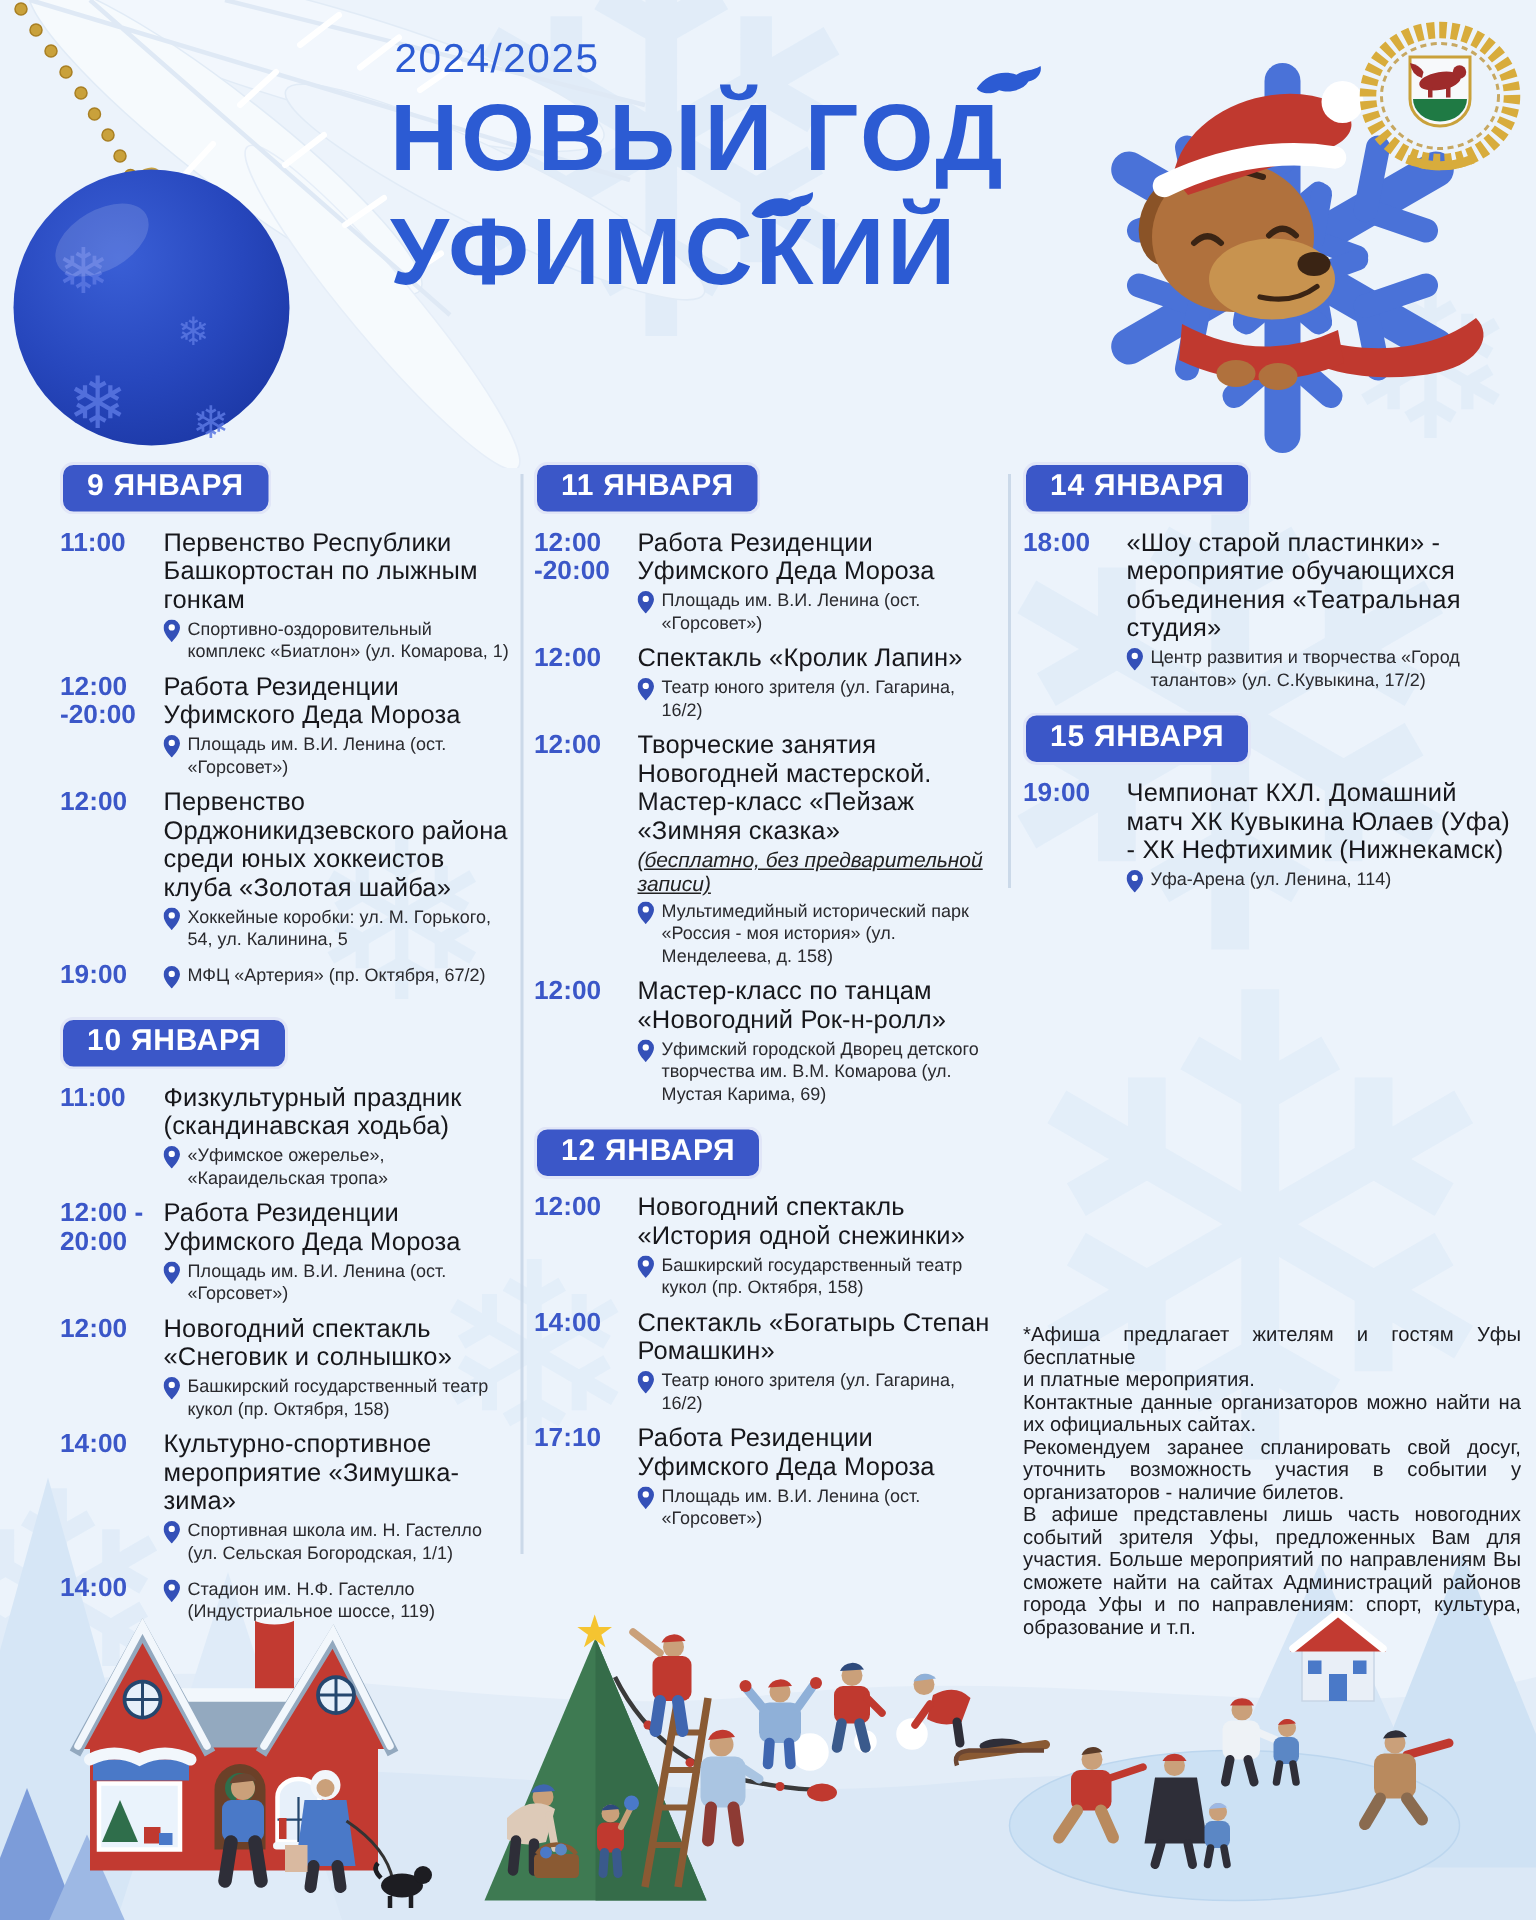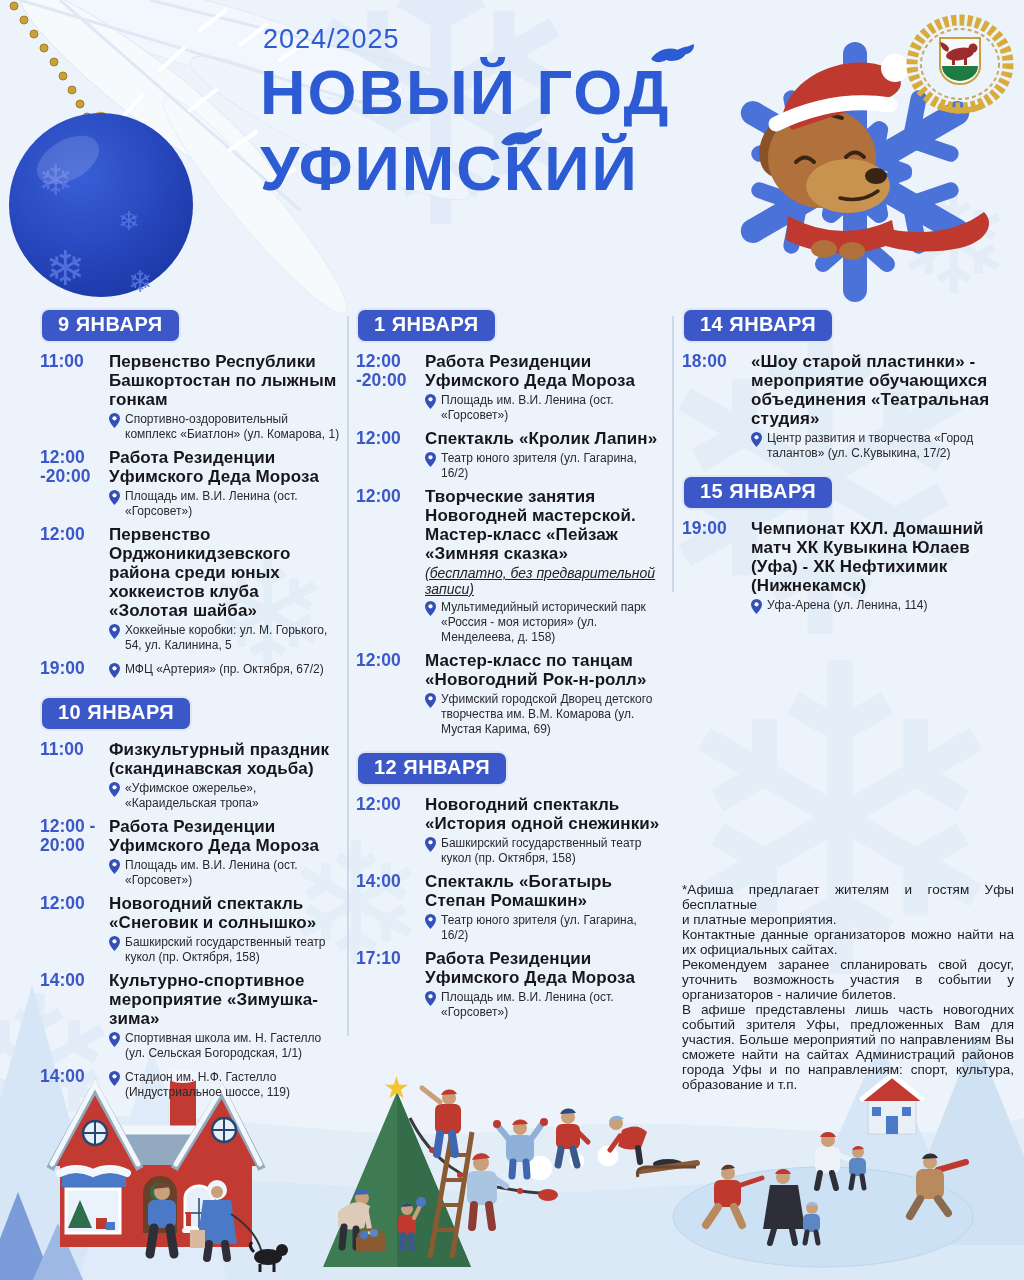--- a/index.html
+++ b/index.html
@@ -19,21 +19,21 @@
   #col1{left:40px;width:302px;}
   #col2{left:356px;width:308px;}
   #col3{left:682px;width:330px;}
   .day{display:flex;flex-direction:column;}
   .badge{display:inline-block;align-self:flex-start;background:var(--accent,#3b57c8);color:#fff;
          font-weight:bold;font-size:20px;letter-spacing:.5px;padding:3px 16px 5px;border-radius:9px;
          border:2px solid rgba(255,255,255,.85);margin-bottom:9px;}
   .events{display:flex;flex-direction:column;gap:6px;}
   .event{display:grid;grid-template-columns:60px 1fr;column-gap:9px;}
   .time{font-weight:bold;color:var(--accent,#3b57c8);font-size:17.5px;line-height:19px;white-space:pre-line;}
-  .title{font-weight:bold;color:#17171b;font-size:17px;line-height:19px;letter-spacing:.1px;}
+  .title{font-weight:normal;color:#17171b;font-size:17px;line-height:19px;letter-spacing:.1px;}
   .note{font-style:italic;text-decoration:underline;color:#222;font-size:14px;line-height:16px;margin-top:2px;}
   .loc{display:flex;align-items:flex-start;gap:5px;margin-top:3px;}
   .pin{flex:0 0 auto;margin-top:1px;}
   .loc-text{font-size:12px;line-height:15px;color:#2a2a2e;}
   .divider{position:absolute;width:2px;background:#c6d4e5;opacity:.85;z-index:1;}
   #div1{left:347px;top:316px;height:720px;}
   #div2{left:672px;top:316px;height:276px;}
   
   .disclaimer{position:absolute;left:682px;top:882px;width:332px;z-index:2;
               font-size:13.5px;line-height:15px;color:#1c1c20;text-align:justify;}
@@ -320,21 +320,21 @@
           </span>
           <span class="loc-text">Стадион им. Н.Ф. Гастелло (Индустриальное шоссе, 119)</span>
         </div>
       </div>
     </div>
   </div>
     </section>
   </div>
   <div class="col" id="col2">
     <section class="day">
-      <div class="badge"><span class="badge-text">1 ЯНВАРЯ</span></div>
+      <div class="badge"><span class="badge-text">11 ЯНВАРЯ</span></div>
       <div class="events">
     <div class="event">
       <div class="time">12:00
 -20:00</div>
       <div class="body">
         <div class="title">Работа Резиденции Уфимского Деда Мороза</div>
 
         <div class="loc">
           <span class="pin">
             <svg width="11" height="15" viewBox="0 0 11 15">

